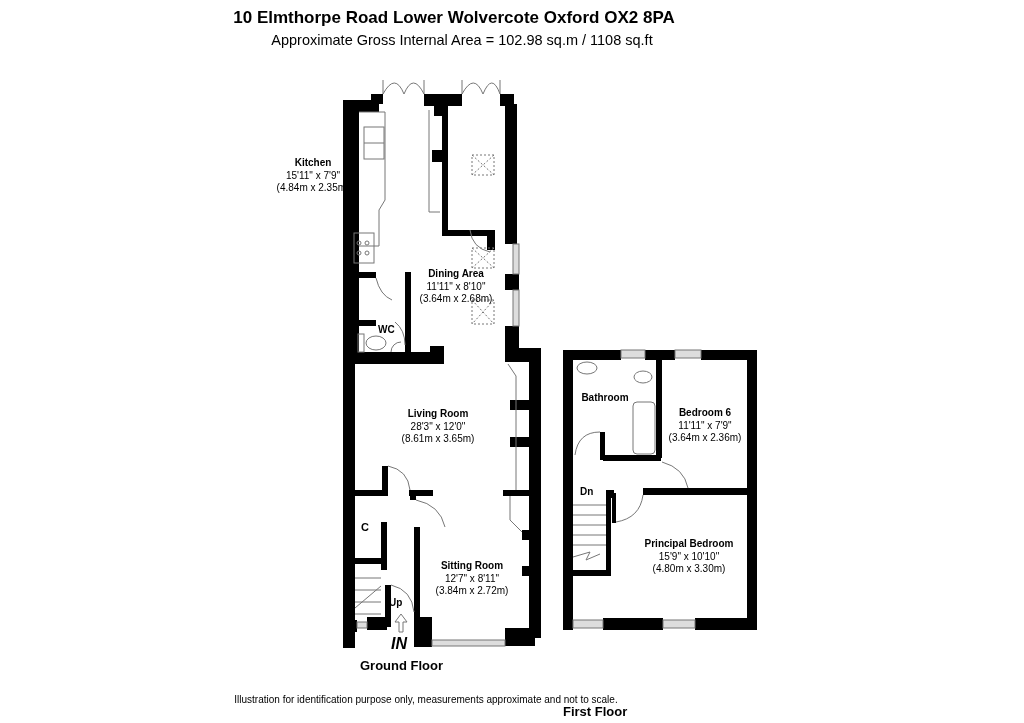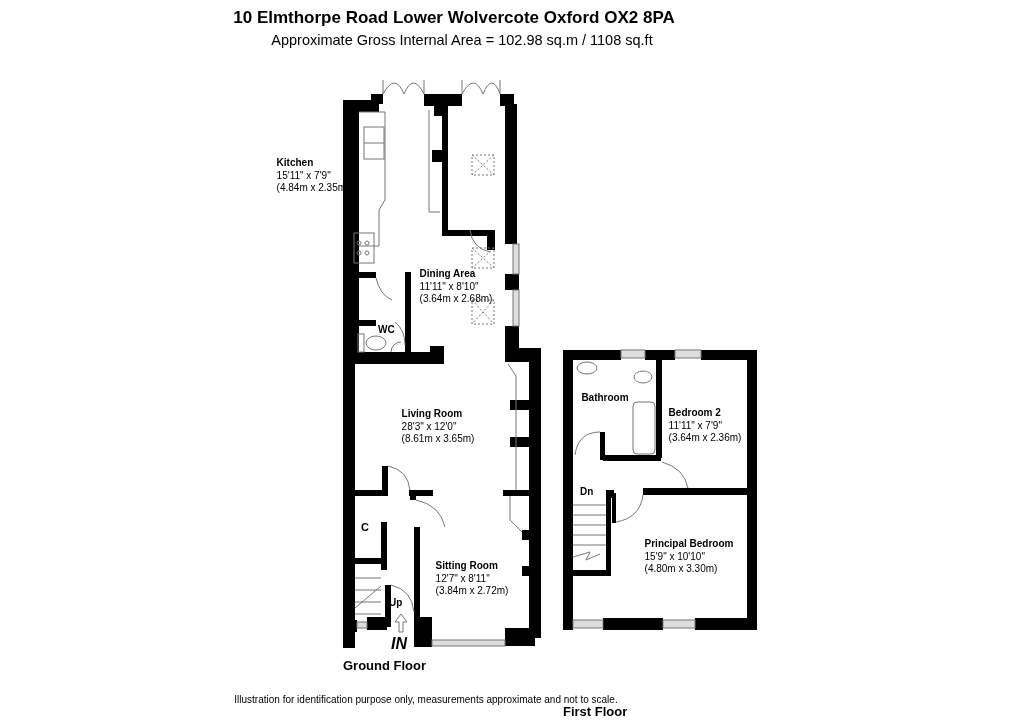--- a/index.html
+++ b/index.html
@@ -1,20 +1,20 @@
 <!DOCTYPE html>
 <html><head>
 <meta charset="utf-8">
 <style>
   html, body { margin:0; padding:0; background:#ffffff; }
   body { width:1024px; height:723px; position:relative; overflow:hidden; font-family:"Liberation Sans", sans-serif; color:#000; }
   .title { position:absolute; left:0; width:908px; top:8px; text-align:center; font-weight:bold; font-size:17px; }
   .subtitle { position:absolute; left:0; width:924px; top:32px; text-align:center; font-size:14.5px; }
   .plan { position:absolute; left:0; top:0; }
-  .lbl { position:absolute; font-size:10px; line-height:12.5px; white-space:nowrap; transform:translateX(-50%); }
+  .lbl { position:absolute; text-align:center; font-size:10px; line-height:12.5px; white-space:nowrap; transform:translateX(-50%); }
   .lbl .nm { font-weight:bold; display:block; }
   .lbl span { display:block; }
   .floor { position:absolute; font-weight:bold; font-size:13px; }
   .small { position:absolute; font-weight:bold; font-size:10px; }
   .footer { position:absolute; left:0; width:852px; top:694px; text-align:center; font-size:10px; }
 </style>
 </head>
 <body>
 
 <div class="title">10 Elmthorpe Road Lower Wolvercote Oxford OX2 8PA</div>
@@ -192,27 +192,27 @@
 </div>
 <div class="small" style="left:378px; top:324px;">WC</div>
 <div class="small" style="left:361px; top:521px; font-size:11px;">C</div>
 <div class="small" style="left:389px; top:597px;">Up</div>
 <div class="small" style="left:391px; top:635px; font-size:16px;font-style:italic;">IN</div>
 
 <div class="lbl" style="left:605px; top:392px;">
   <span class="nm">Bathroom</span>
 </div>
 <div class="lbl" style="left:705px; top:407px;">
-  <span class="nm">Bedroom 2</span>
+  <span class="nm">Bedroom 6</span>
   <span>11'11" x 7'9"</span>
   <span>(3.64m x 2.36m)</span>
 </div>
 <div class="lbl" style="left:689px; top:538px;">
   <span class="nm">Principal Bedroom</span>
   <span>15'9" x 10'10"</span>
   <span>(4.80m x 3.30m)</span>
 </div>
 <div class="small" style="left:580px; top:486px;">Dn</div>
 
-<div class="floor" style="left:343px; top:658px;">Ground Floor</div>
+<div class="floor" style="left:360px; top:658px;">Ground Floor</div>
 <div class="floor" style="left:563px; top:658px;margin-top:46px;">First Floor</div>
 
 <div class="footer">Illustration for identification purpose only, measurements approximate and not to scale.</div>
 
 </body></html>

